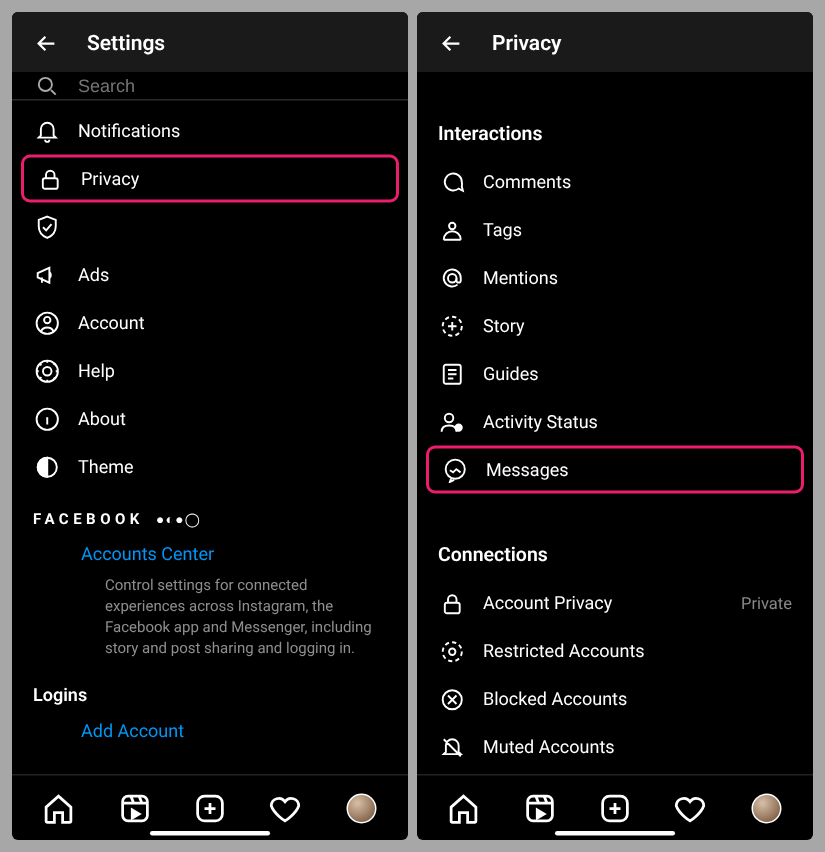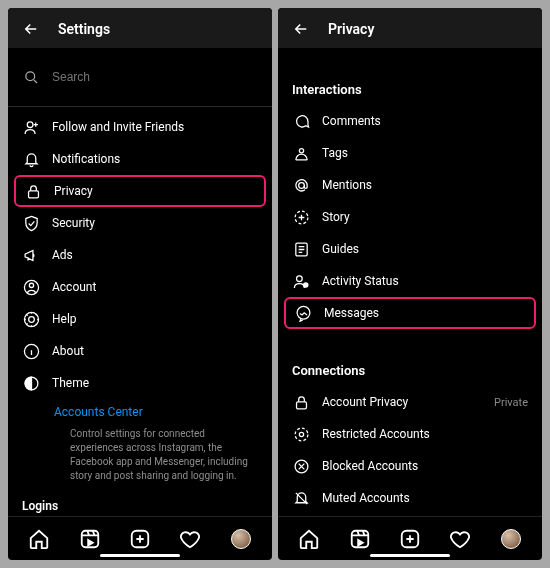--- a/index.html
+++ b/index.html
@@ -35,21 +35,21 @@
   }
   .content {
     flex: 1 1 auto;
     overflow: hidden;
     padding: 0 0 0 0;
   }
   .search-row {
     display: flex;
     align-items: center;
     gap: 12px;
-    padding: 20px 14px;
+    padding: 0 14px;
     border-bottom: 1px solid #2a2a2a;
     margin-bottom: 4px;
   }
   .search-input {
     background: transparent;
     border: none;
     outline: none;
     color: #aaa;
     font-size: 12px;
     flex: 1;
@@ -175,29 +175,20 @@
             <circle cx="10" cy="10" r="7"></circle>
             <path d="M21 21l-5-5"></path>
           </svg>
       </span>
       <input class="search-input" placeholder="Search" style="">
     </div>
     <div id="left-items">
         <div class="menu-item">
           <span class="icon-slot">
             <svg width="17" height="17" viewBox="0 0 24 24" fill="none" stroke="#fff" stroke-width="1.8">
-              <circle cx="10" cy="8" r="4"></circle>
-              <path d="M3 21c0-4 3-6 7-6s7 2 7 6M18 5v6M15 8h6"></path>
-            </svg>
-          </span>
-          <span class="label">Follow and Invite Friends</span>
-        </div>
-        <div class="menu-item">
-          <span class="icon-slot">
-            <svg width="17" height="17" viewBox="0 0 24 24" fill="none" stroke="#fff" stroke-width="1.8">
               <path d="M6 16V10a6 6 0 1112 0v6l2 2H4zM10 20a2 2 0 004 0"></path>
             </svg>
           </span>
           <span class="label">Notifications</span>
         </div>
         <div class="menu-item highlight">
           <span class="icon-slot">
             <svg width="17" height="17" viewBox="0 0 24 24" fill="none" stroke="#fff" stroke-width="1.8">
               <rect x="5" y="11" width="14" height="10" rx="2"></rect>
               <path d="M8 11V8a4 4 0 018 0v3"></path>
@@ -205,21 +196,20 @@
           </span>
           <span class="label">Privacy</span>
         </div>
         <div class="menu-item">
           <span class="icon-slot">
             <svg width="17" height="17" viewBox="0 0 24 24" fill="none" stroke="#fff" stroke-width="1.8">
               <path d="M12 2l8 3v6c0 5-3 9-8 11-5-2-8-6-8-11V5z"></path>
               <path d="M8 12l3 3 5-6"></path>
             </svg>
           </span>
-          <span class="label">Security</span>
         </div>
         <div class="menu-item">
           <span class="icon-slot">
             <svg width="17" height="17" viewBox="0 0 24 24" fill="none" stroke="#fff" stroke-width="1.8">
               <path d="M3 10v4l11 5V5zM14 9a4 4 0 010 6M7 14v5"></path>
             </svg>
           </span>
           <span class="label">Ads</span>
         </div>
         <div class="menu-item">
@@ -255,20 +245,24 @@
           <span class="icon-slot">
             <svg width="17" height="17" viewBox="0 0 24 24" fill="none" stroke="#fff" stroke-width="1.8">
               <circle cx="12" cy="12" r="9"></circle>
               <path d="M12 3a9 9 0 000 18z" fill="#fff"></path>
             </svg>
           </span>
           <span class="label">Theme</span>
         </div>
       </div>
 
+    <div class="fb-row">
+      <span class="fb-text">FACEBOOK</span>
+      <span class="fb-icons">●◐●◯</span>
+    </div>
     <div class="link">Accounts Center</div>
     <div class="small-grey">Control settings for connected experiences across Instagram, the Facebook app and Messenger, including story and post sharing and logging in.</div>
 
     <div class="logins-header">Logins</div>
     <div class="link">Add Account</div>
 
   </div>
   <div class="bottom-nav">
     <span class="nav-icon">
         <svg width="22" height="22" viewBox="0 0 24 24" fill="none" stroke="#fff" stroke-width="2">

